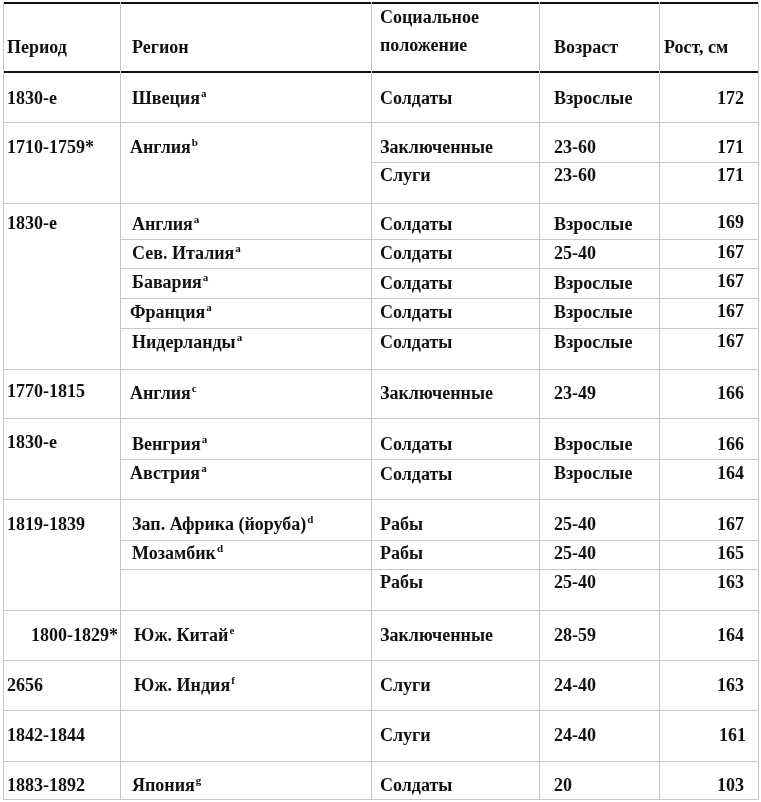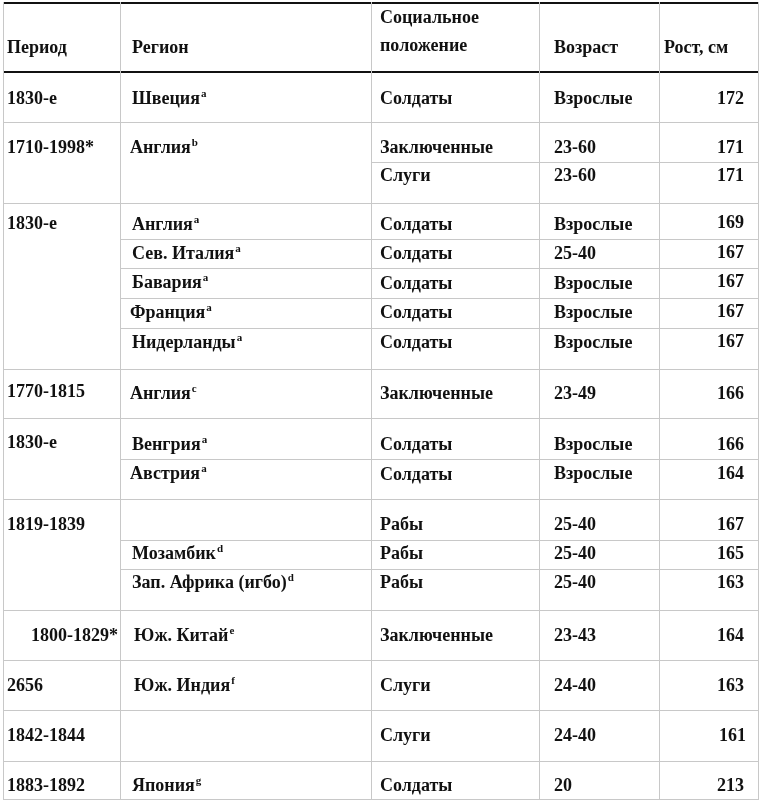--- a/index.html
+++ b/index.html
@@ -56,21 +56,21 @@
   <div class="hdr" style="left:377px;top:32px;">положение</div>
   <div class="hdr" style="left:551px;top:34px;">Возраст</div>
   <div class="hdr" style="left:661px;top:34px;">Рост, см</div>
 
   <div class="cell" style="left:4px;top:86px;">1830-е</div>
   <div class="cell" style="left:129px;top:86px;"><span>Швеция</span><sup>a</sup></div>
   <div class="cell" style="left:377px;top:86px;">Солдаты</div>
   <div class="cell" style="left:551px;top:86px;">Взрослые</div>
   <div class="cell num" style="left:660px;width:81px;top:86px;">172</div>
 
-  <div class="cell" style="left:4px;top:135px;">1710-1998*</div>
+  <div class="cell" style="left:4px;top:135px;">1710-1759*</div>
   <div class="cell" style="left:127px;top:135px;"><span>Англия</span><sup>b</sup></div>
   <div class="cell" style="left:377px;top:135px;">Заключенные</div>
   <div class="cell" style="left:551px;top:135px;">23-60</div>
   <div class="cell num" style="left:660px;width:81px;top:135px;">171</div>
   <div class="cell" style="left:377px;top:163px;">Слуги</div>
   <div class="cell" style="left:551px;top:163px;">23-60</div>
   <div class="cell num" style="left:660px;width:81px;top:163px;">171</div>
 
   <div class="cell" style="left:4px;top:211px;">1830-е</div>
   <div class="cell" style="left:129px;top:212px;"><span>Англия</span><sup>a</sup></div>
@@ -109,49 +109,49 @@
   <div class="cell" style="left:377px;top:432px;">Солдаты</div>
   <div class="cell" style="left:551px;top:432px;">Взрослые</div>
   <div class="cell num" style="left:660px;width:81px;top:432px;">166</div>
 
   <div class="cell" style="left:127px;top:461px;"><span>Австрия</span><sup>a</sup></div>
   <div class="cell" style="left:377px;top:462px;">Солдаты</div>
   <div class="cell" style="left:551px;top:461px;">Взрослые</div>
   <div class="cell num" style="left:660px;width:81px;top:461px;">164</div>
 
   <div class="cell" style="left:4px;top:512px;">1819-1839</div>
+  <div class="cell" style="left:129px;top:512px;"><span>Зап. Африка (йоруба)</span><sup>d</sup></div>
   <div class="cell" style="left:377px;top:512px;">Рабы</div>
   <div class="cell" style="left:551px;top:512px;">25-40</div>
   <div class="cell num" style="left:660px;width:81px;top:512px;">167</div>
 
   <div class="cell" style="left:129px;top:541px;"><span>Мозамбик</span><sup>d</sup></div>
   <div class="cell" style="left:377px;top:541px;">Рабы</div>
   <div class="cell" style="left:551px;top:541px;">25-40</div>
   <div class="cell num" style="left:660px;width:81px;top:541px;">165</div>
 
-  <div class="cell" style="left:129px;top:570px;"><span>Зап. Африка (игбо)</span><sup>d</sup></div>
   <div class="cell" style="left:377px;top:570px;">Рабы</div>
   <div class="cell" style="left:551px;top:570px;">25-40</div>
   <div class="cell num" style="left:660px;width:81px;top:570px;">163</div>
 
   <div class="cell" style="left:4px;top:623px;margin-left:24px;">1800-1829*</div>
   <div class="cell" style="left:131px;top:623px;"><span>Юж. Китай</span><sup>e</sup></div>
   <div class="cell" style="left:377px;top:623px;">Заключенные</div>
-  <div class="cell" style="left:551px;top:623px;">23-43</div>
+  <div class="cell" style="left:551px;top:623px;">28-59</div>
   <div class="cell num" style="left:660px;width:81px;top:623px;">164</div>
 
   <div class="cell" style="left:4px;top:673px;">2656</div>
   <div class="cell" style="left:131px;top:673px;"><span>Юж. Индия</span><sup>f</sup></div>
   <div class="cell" style="left:377px;top:673px;">Слуги</div>
   <div class="cell" style="left:551px;top:673px;">24-40</div>
   <div class="cell num" style="left:660px;width:81px;top:673px;">163</div>
 
   <div class="cell" style="left:4px;top:723px;">1842-1844</div>
   <div class="cell" style="left:377px;top:723px;">Слуги</div>
   <div class="cell" style="left:551px;top:723px;">24-40</div>
   <div class="cell num" style="left:660px;width:83px;top:723px;">161</div>
 
   <div class="cell" style="left:4px;top:773px;">1883-1892</div>
   <div class="cell" style="left:129px;top:773px;"><span>Япония</span><sup>g</sup></div>
   <div class="cell" style="left:377px;top:773px;">Солдаты</div>
   <div class="cell" style="left:551px;top:773px;">20</div>
-  <div class="cell num" style="left:660px;width:81px;top:773px;">213</div>
+  <div class="cell num" style="left:660px;width:81px;top:773px;">103</div>
 </div>
 
 </body></html>

